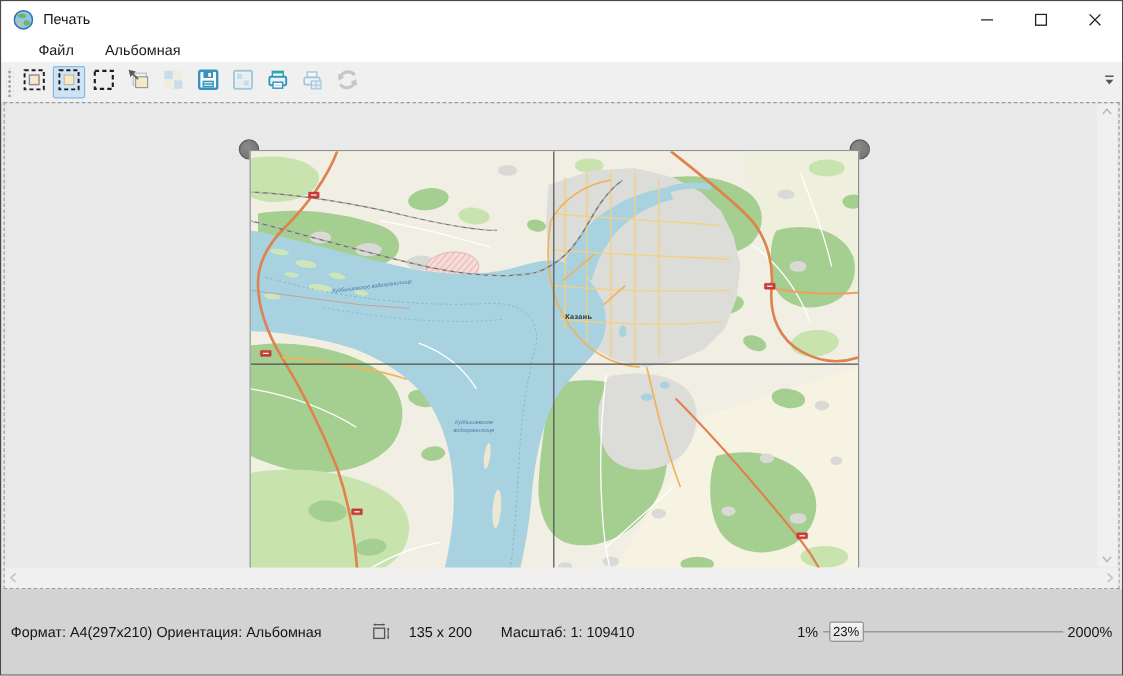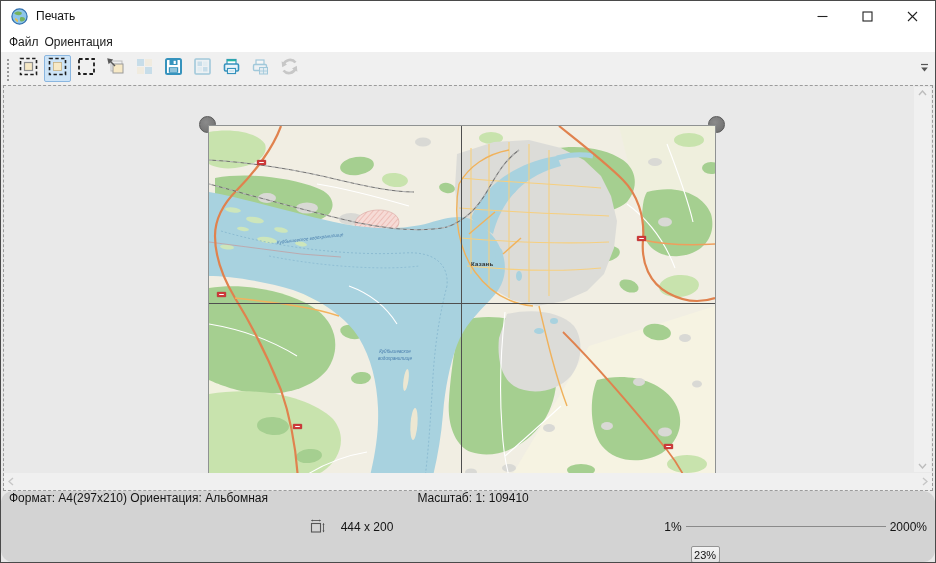--- a/index.html
+++ b/index.html
@@ -8,21 +8,21 @@
 
   
   .titlebar { height:30px; background:#ffffff; display:flex; align-items:center; padding-left:10px; flex:0 0 auto; }
   .titlebar .app-icon { width:17px; height:17px; margin-right:8px; flex:0 0 auto; }
   .titlebar .title { font-size:12px; color:#111; }
   .win-controls { margin-left:auto; display:flex; height:100%; }
   .win-btn { width:45px; height:100%; display:flex; align-items:center; justify-content:center; cursor:default; }
   .win-btn svg { display:block; }
 
   
-  .menubar { height:21px; background:#ffffff; display:flex; align-items:center; padding-left:5px; flex:0 0 auto; }
+  .menubar { height:21px; background:#ffffff; display:flex; align-items:center; padding-left:28px; gap:20px; flex:0 0 auto; }
   .menu-item { font-size:12px; color:#1a1a1a; padding:2px 3px; }
 
   
   .toolbar { height:33px; background:#f0f0f0; display:flex; align-items:center; padding-left:4px; flex:0 0 auto; position:relative; }
   .toolbar-grip { width:6px; height:24px; margin-right:3px; background-image:radial-gradient(circle, #9a9a9a 1px, transparent 1.2px); background-size:4px 4px; background-position:1px 1px; }
   .tbtn { width:27px; height:27px; margin:0 1px; display:flex; align-items:center; justify-content:center; border:1px solid transparent; border-radius:2px; }
   .tbtn.selected { background:#cde4f7; border-color:#8ab6e0; }
   .tbtn.disabled svg { opacity:.42; }
   .toolbar-overflow { position:absolute; right:3px; top:3px; width:15px; height:26px; display:flex; align-items:center; justify-content:center; }
 
@@ -35,30 +35,30 @@
   .handle.tl { left:-9px; top:-9px; } .handle.tr { right:-9px; top:-9px; }
   .map-canvas { position:absolute; inset:0; border:1px solid #8f9292; background:#f1eee3; z-index:1; }
   .map-canvas svg { display:block; }
 
   
   .vscroll { position:absolute; top:1px; right:1px; bottom:1px; width:17px; background:#f0f0f0; display:flex; flex-direction:column; justify-content:space-between; align-items:center; padding:3px 0; }
   .hscroll { flex:0 0 17px; background:#f0f0f0; display:flex; justify-content:space-between; align-items:center; padding:0 4px; }
   .scroll-arrow svg { display:block; }
 
   
-  .statusbar { flex:0 0 31px; background:#d3d3d3; display:flex; padding:0 8px; font-size:12px; color:#141414; gap:6px;border-radius:12px; }
+  .statusbar { flex:0 0 31px; background:#d3d3d3; display:flex; align-items:center; padding:0 8px; font-size:12px; color:#141414; gap:6px; }
   .sb-left { white-space:pre; }
   .sb-item { display:flex; align-items:center; gap:4px; white-space:pre; }
   .sb-item svg { display:block; }
   .sb-margins { margin-left:auto; }
   .sb-gap { width:12px; }
   .zoom-slider { display:flex; align-items:center; gap:4px; }
   .slider { position:relative; width:200px; height:19px; }
   .slider .track { position:absolute; left:0; right:0; top:9px; height:1px; background:#8a8a8a; }
-  .slider .thumb { position:absolute; left:5px; top:1px; width:29px; height:17px; border:1px solid #949494; border-radius:2px; background:linear-gradient(#f4f4f4,#e2e2e2); font-size:11px; display:flex; align-items:center; justify-content:center; color:#111;margin-top:28px; }
+  .slider .thumb { position:absolute; left:5px; top:1px; width:29px; height:17px; border:1px solid #949494; border-radius:2px; background:linear-gradient(#f4f4f4,#e2e2e2); font-size:11px; display:flex; align-items:center; justify-content:center; color:#111; }
 
   .maplabel-city { font-size:6px; fill:#2e2e2e; font-weight:bold; letter-spacing:.3px; }
   .maplabel-water { font-size:4.6px; font-style:italic; fill:#4a7fae; }
 </style>
 </head>
 <body>
 
 <div class="window">
 
   <div class="titlebar">
@@ -91,21 +91,21 @@
           <svg width="11" height="11" viewBox="0 0 11 11">
               <path d="M1,1 L10,10 M10,1 L1,10" stroke="#222" stroke-width="1.1"></path>
             </svg>
         </span>
       </div>
     </div>
   </div>
 
   <div class="menubar">
     <span class="menu-item">Файл</span>
-    <span class="menu-item">Ориентация</span>
+    <span class="menu-item">Альбомная</span>
   </div>
 
   <div class="toolbar">
     <div class="toolbar-grip"></div>
 
     <div class="tbtn">
       <span>
         <svg width="21" height="21" viewBox="0 0 21 21">
           <rect x="2.5" y="2.5" width="16" height="16" fill="none" stroke="#1d1d1d" stroke-width="1.6" stroke-dasharray="3.4 2.4"></rect>
           <rect x="6.5" y="6.5" width="8" height="8" fill="#f7e9c6" stroke="#8f8f8f" stroke-width="1.2"></rect>
@@ -444,21 +444,21 @@
         <svg width="16" height="15" viewBox="0 0 16 15">
           <rect x="1.5" y="4.5" width="9" height="8.5" fill="none" stroke="#555" stroke-width="1.1"></rect>
           <line x1="1.5" y1="1.5" x2="10.5" y2="1.5" stroke="#555" stroke-width="0.9"></line>
           <polygon points="1,1.5 3,0.5 3,2.5" fill="#555"></polygon>
             <polygon points="11,1.5 9,0.5 9,2.5" fill="#555"></polygon>
           <line x1="13.5" y1="4.5" x2="13.5" y2="13" stroke="#555" stroke-width="0.9"></line>
           <polygon points="13.5,4 12.5,6 14.5,6" fill="#555"></polygon>
             <polygon points="13.5,13.5 12.5,11.5 14.5,11.5" fill="#555"></polygon>
         </svg>
       </span>
-      <span>444 x 200</span>
+      <span>135 x 200</span>
     </span>
 
     <span class="sb-gap"></span>
     <span>Масштаб: 1: 109410</span>
 
     <span style="margin-left:auto;"></span>
     <div class="zoom-slider">
       <span>1%</span>
       <div class="slider">
         <div class="track"></div>

